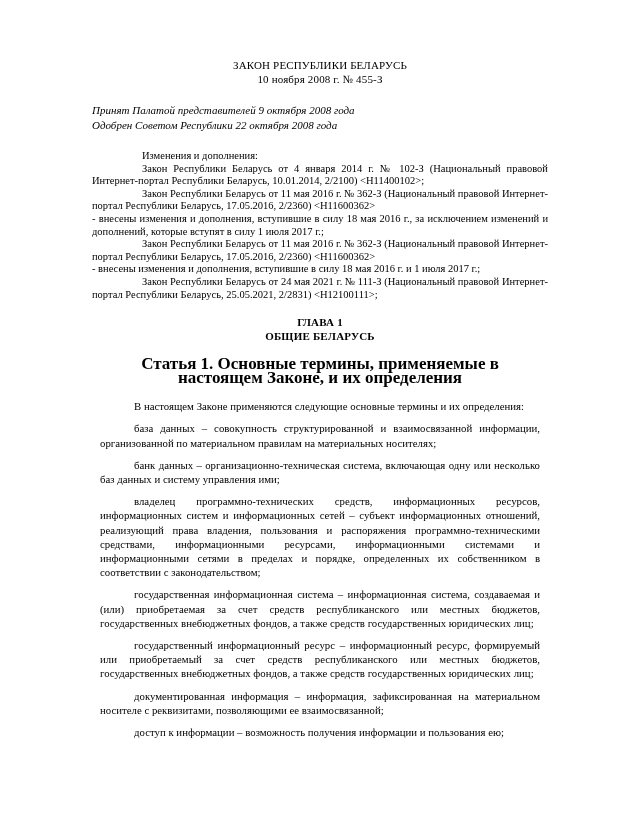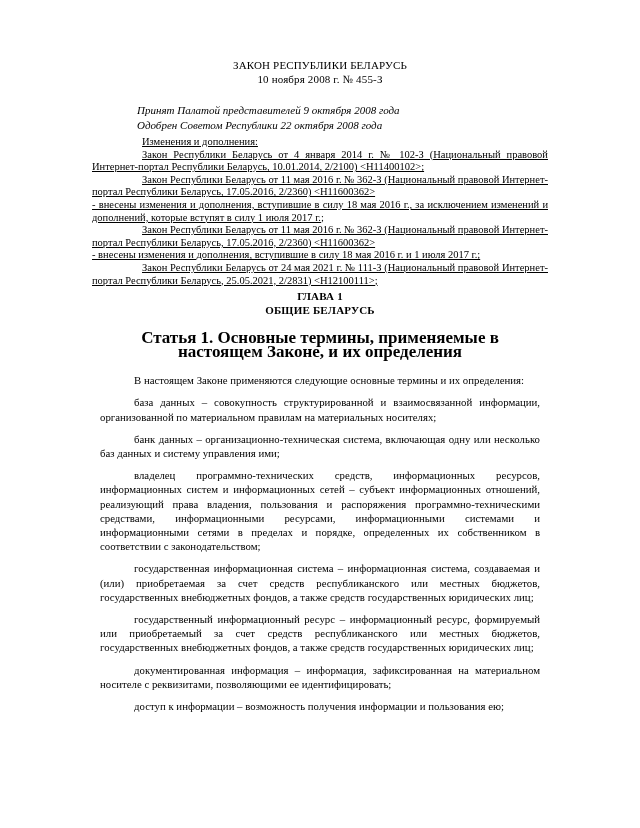--- a/index.html
+++ b/index.html
@@ -46,48 +46,46 @@
   }
 
   
   .adoption {
     margin-top: 17px;
     font-style: italic;
     font-size: 11px;
     line-height: 14.5px;
     text-align: left;
     padding-left: 0px;
-    margin-left: 45px;
   }
   .adoption div { display: block; }
 
   
   .amendments {
-    margin-top: 4px;
+    margin-top: 18px;
     font-size: 10.5px;
     line-height: 12.6px;
-    text-decoration: underline;
   }
   .amend-caption {
     text-indent: 50px;
     text-align: left;
   }
   .amend-item {
     text-align: justify;
     text-indent: 50px;
     hyphens: none;
   }
   .amend-note {
     text-align: justify;
     text-indent: 0;
   }
 
   
   .chapter {
-    margin-top: 2px;
+    margin-top: 14px;
     text-align: center;
     font-size: 11px;
     font-weight: bold;
     line-height: 14px;
     letter-spacing: 0.2px;
   }
   .chapter div { display: block; }
 
   
   .article-head {
@@ -144,17 +142,17 @@
 
   <div class="article-head">Статья 1. Основные термины, применяемые в настоящем Законе, и их определения</div>
 
   <div class="body-text">
     <p>В настоящем Законе применяются следующие основные термины и их определения:</p>
     <p>база данных – совокупность структурированной и взаимосвязанной информации, организованной по материальном правилам на материальных носителях;</p>
     <p>банк данных – организационно-техническая система, включающая одну или несколько баз данных и систему управления ими;</p>
     <p>владелец программно-технических средств, информационных ресурсов, информационных систем и информационных сетей – субъект информационных отношений, реализующий права владения, пользования и распоряжения программно-техническими средствами, информационными ресурсами, информационными системами и информационными сетями в пределах и порядке, определенных их собственником в соответствии с законодательством;</p>
     <p>государственная информационная система – информационная система, создаваемая и (или) приобретаемая за счет средств республиканского или местных бюджетов, государственных внебюджетных фондов, а также средств государственных юридических лиц;</p>
     <p>государственный информационный ресурс – информационный ресурс, формируемый или приобретаемый за счет средств республиканского или местных бюджетов, государственных внебюджетных фондов, а также средств государственных юридических лиц;</p>
-    <p>документированная информация – информация, зафиксированная на материальном носителе с реквизитами, позволяющими ее идентифицировать;</p>
+    <p>документированная информация – информация, зафиксированная на материальном носителе с реквизитами, позволяющими ее взаимосвязанной;</p>
     <p>доступ к информации – возможность получения информации и пользования ею;</p>
   </div>
 
 </div>
 
 </body></html>

